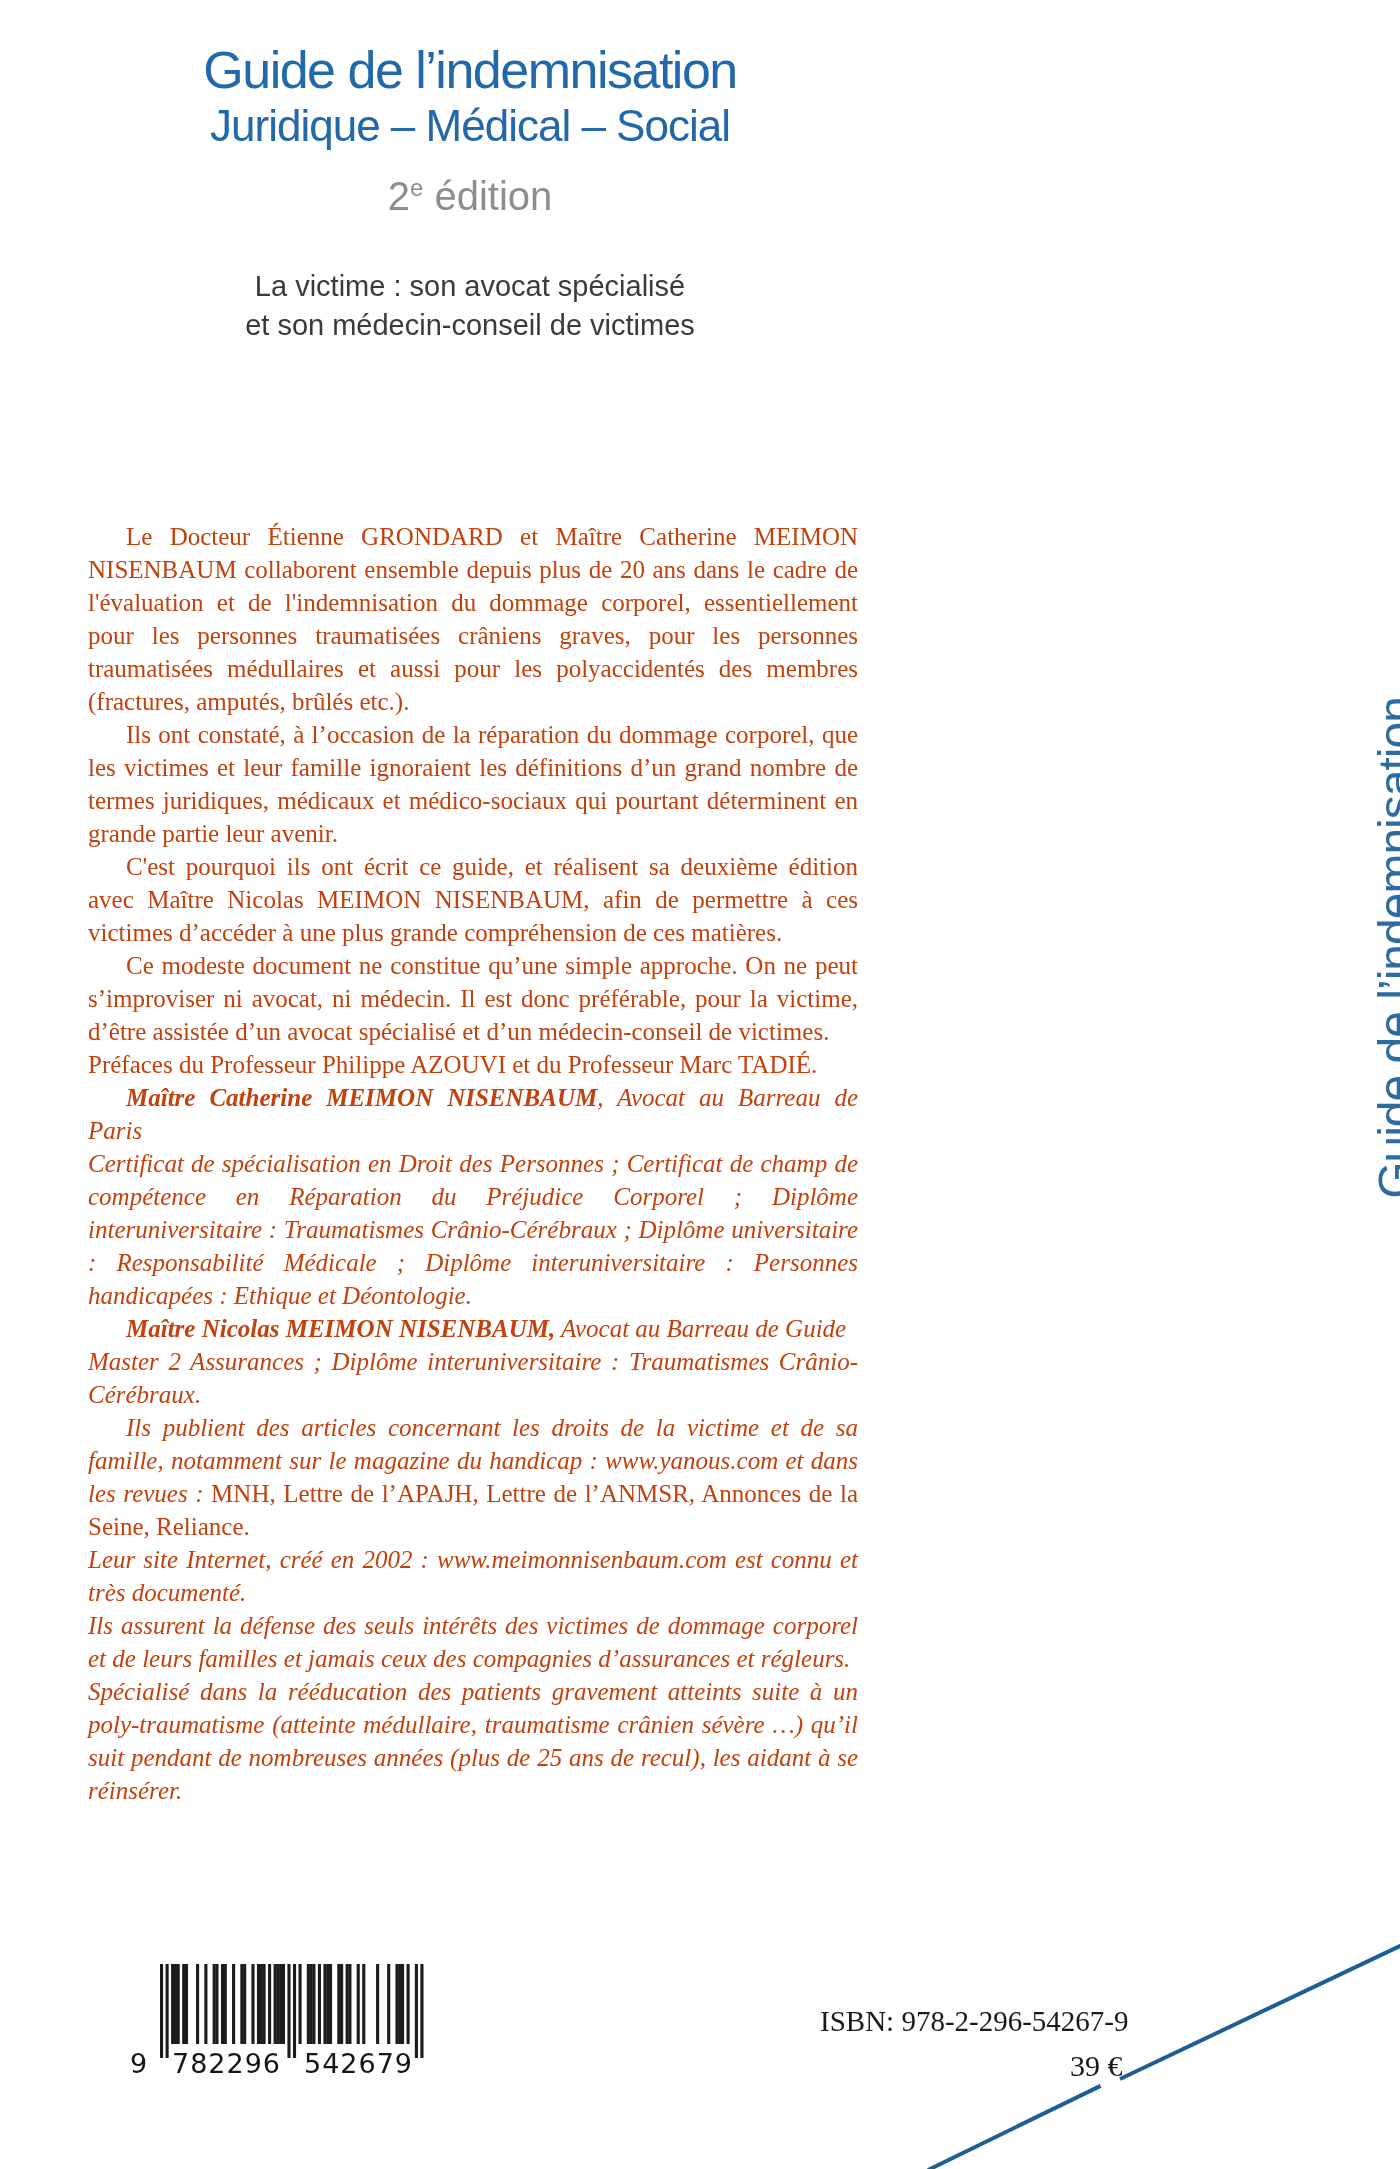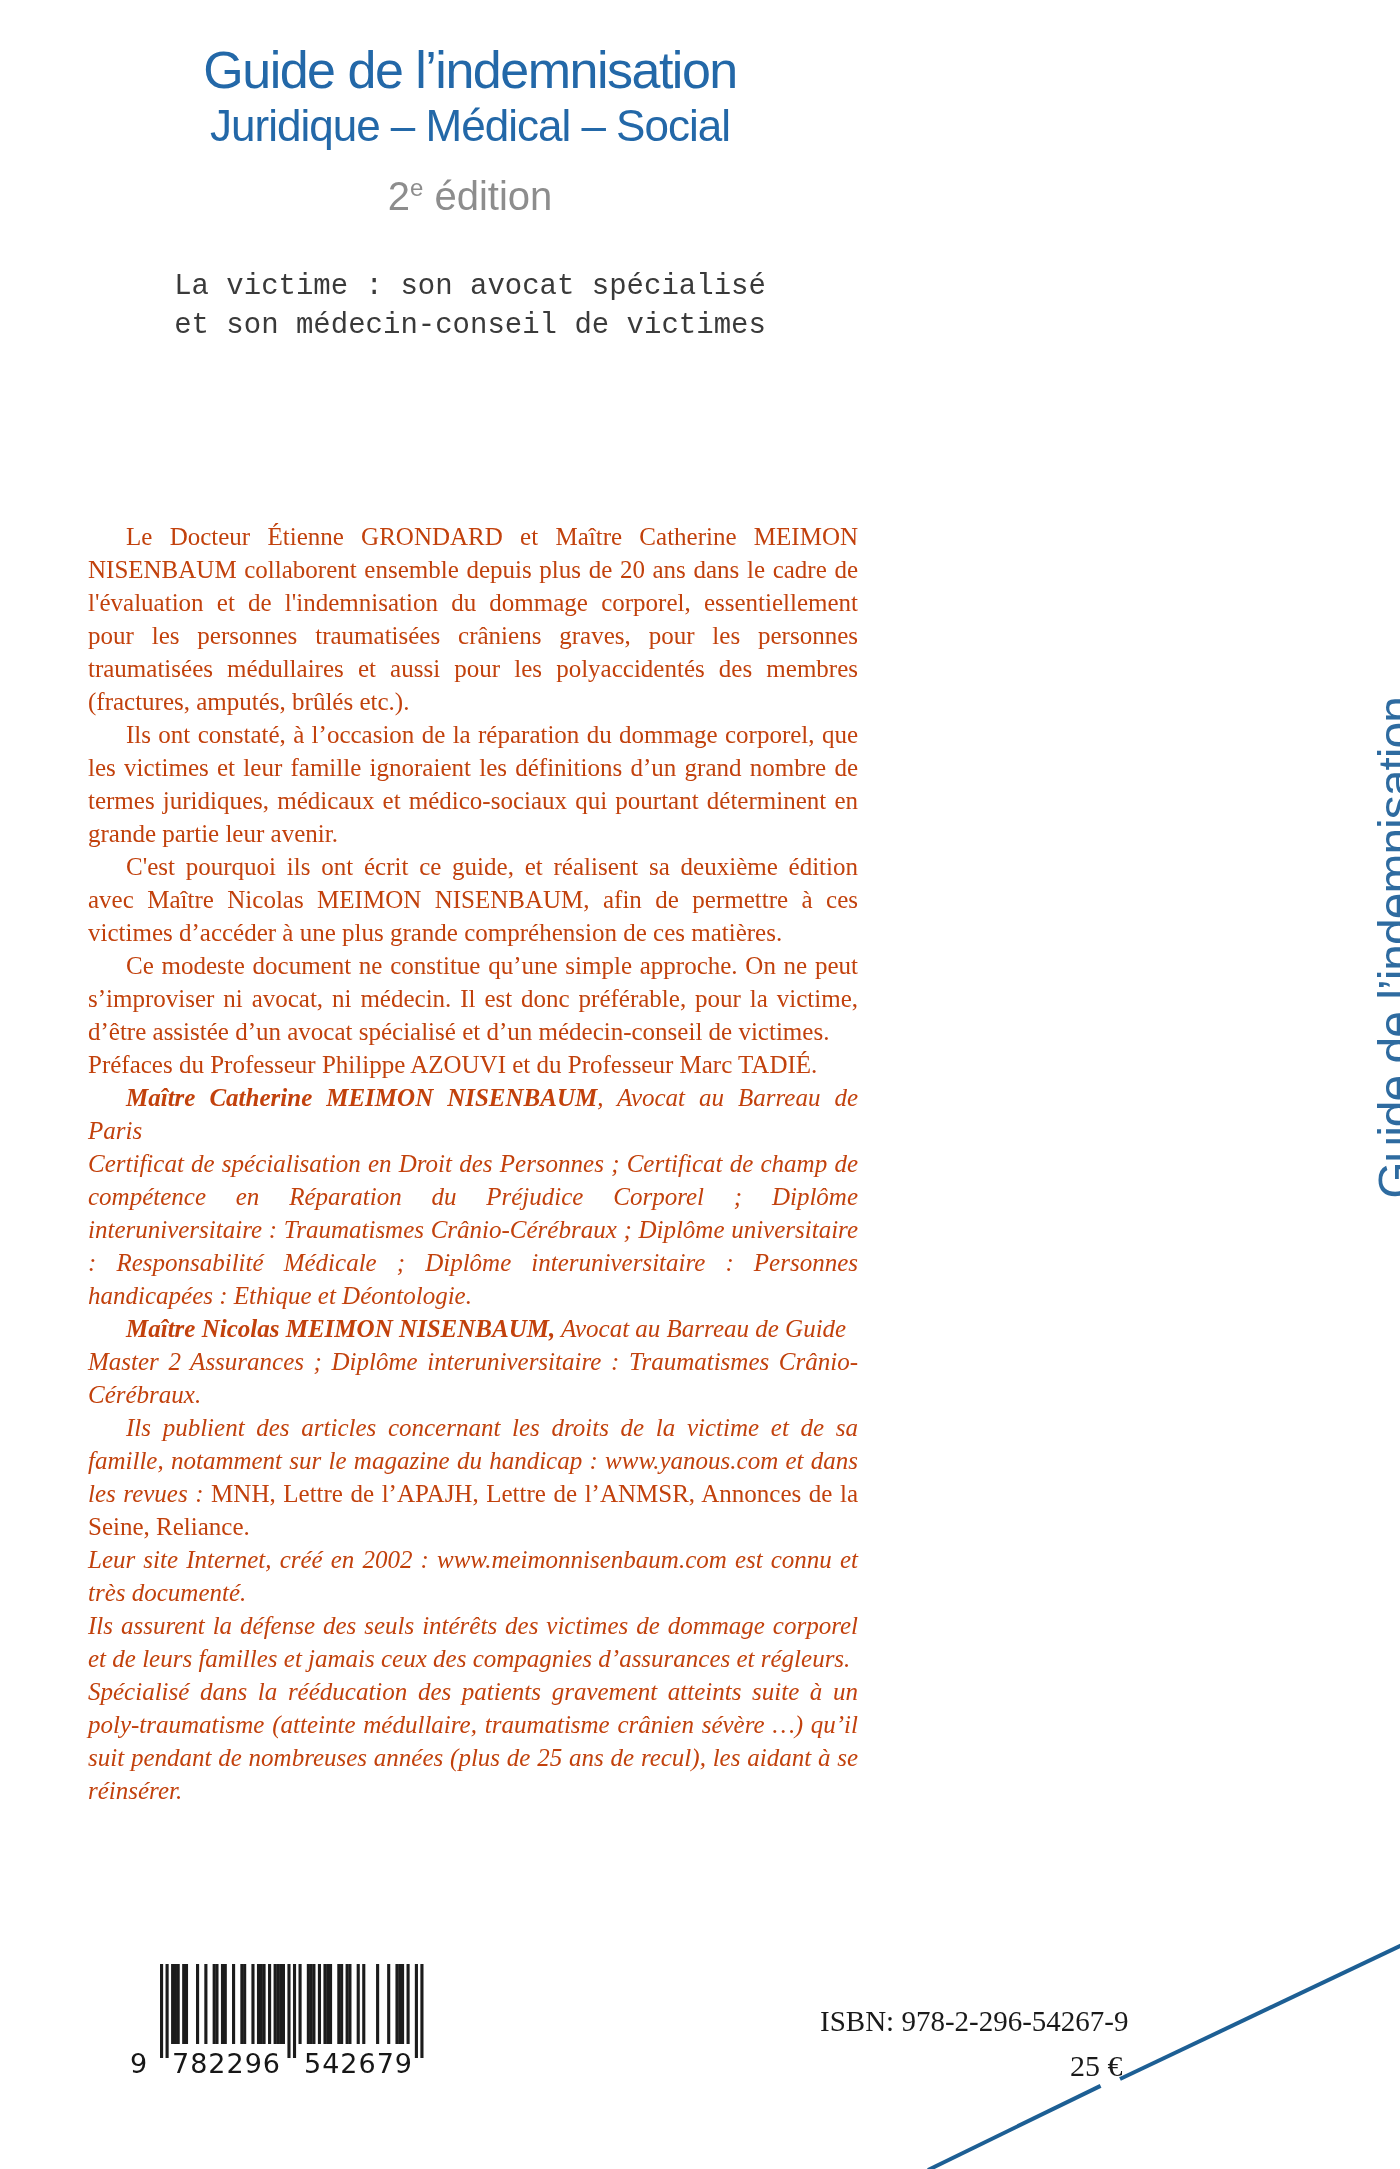--- a/index.html
+++ b/index.html
@@ -41,21 +41,20 @@
     font-size: 40px;
     color: #8d8d8d;
     margin-top: 22px;
   }
   .edition sup { font-size: 24px; }
   .tagline {
     margin-top: 48px;
     font-size: 29px;
     color: #3a3a3a;
     line-height: 39px;
-    font-family: Liberation Mono, monospace;
   }
 
   
   .copy {
     position: absolute;
     left: 88px;
     top: 520px;
     width: 770px;
     font-family: "Liberation Serif", serif;
     font-size: 25px;
@@ -257,15 +256,15 @@
       <span>5</span>
       <span>4</span>
       <span>2</span>
       <span>6</span>
       <span>7</span>
       <span>9</span>
     </div>
 </div>
 
 <div class="isbn">ISBN: 978-2-296-54267-9</div>
-<div class="price">25 €</div>
+<div class="price">39 €</div>
 <div class="diag diag-a"></div>
 <div class="diag diag-b"></div>
 
 </body></html>

